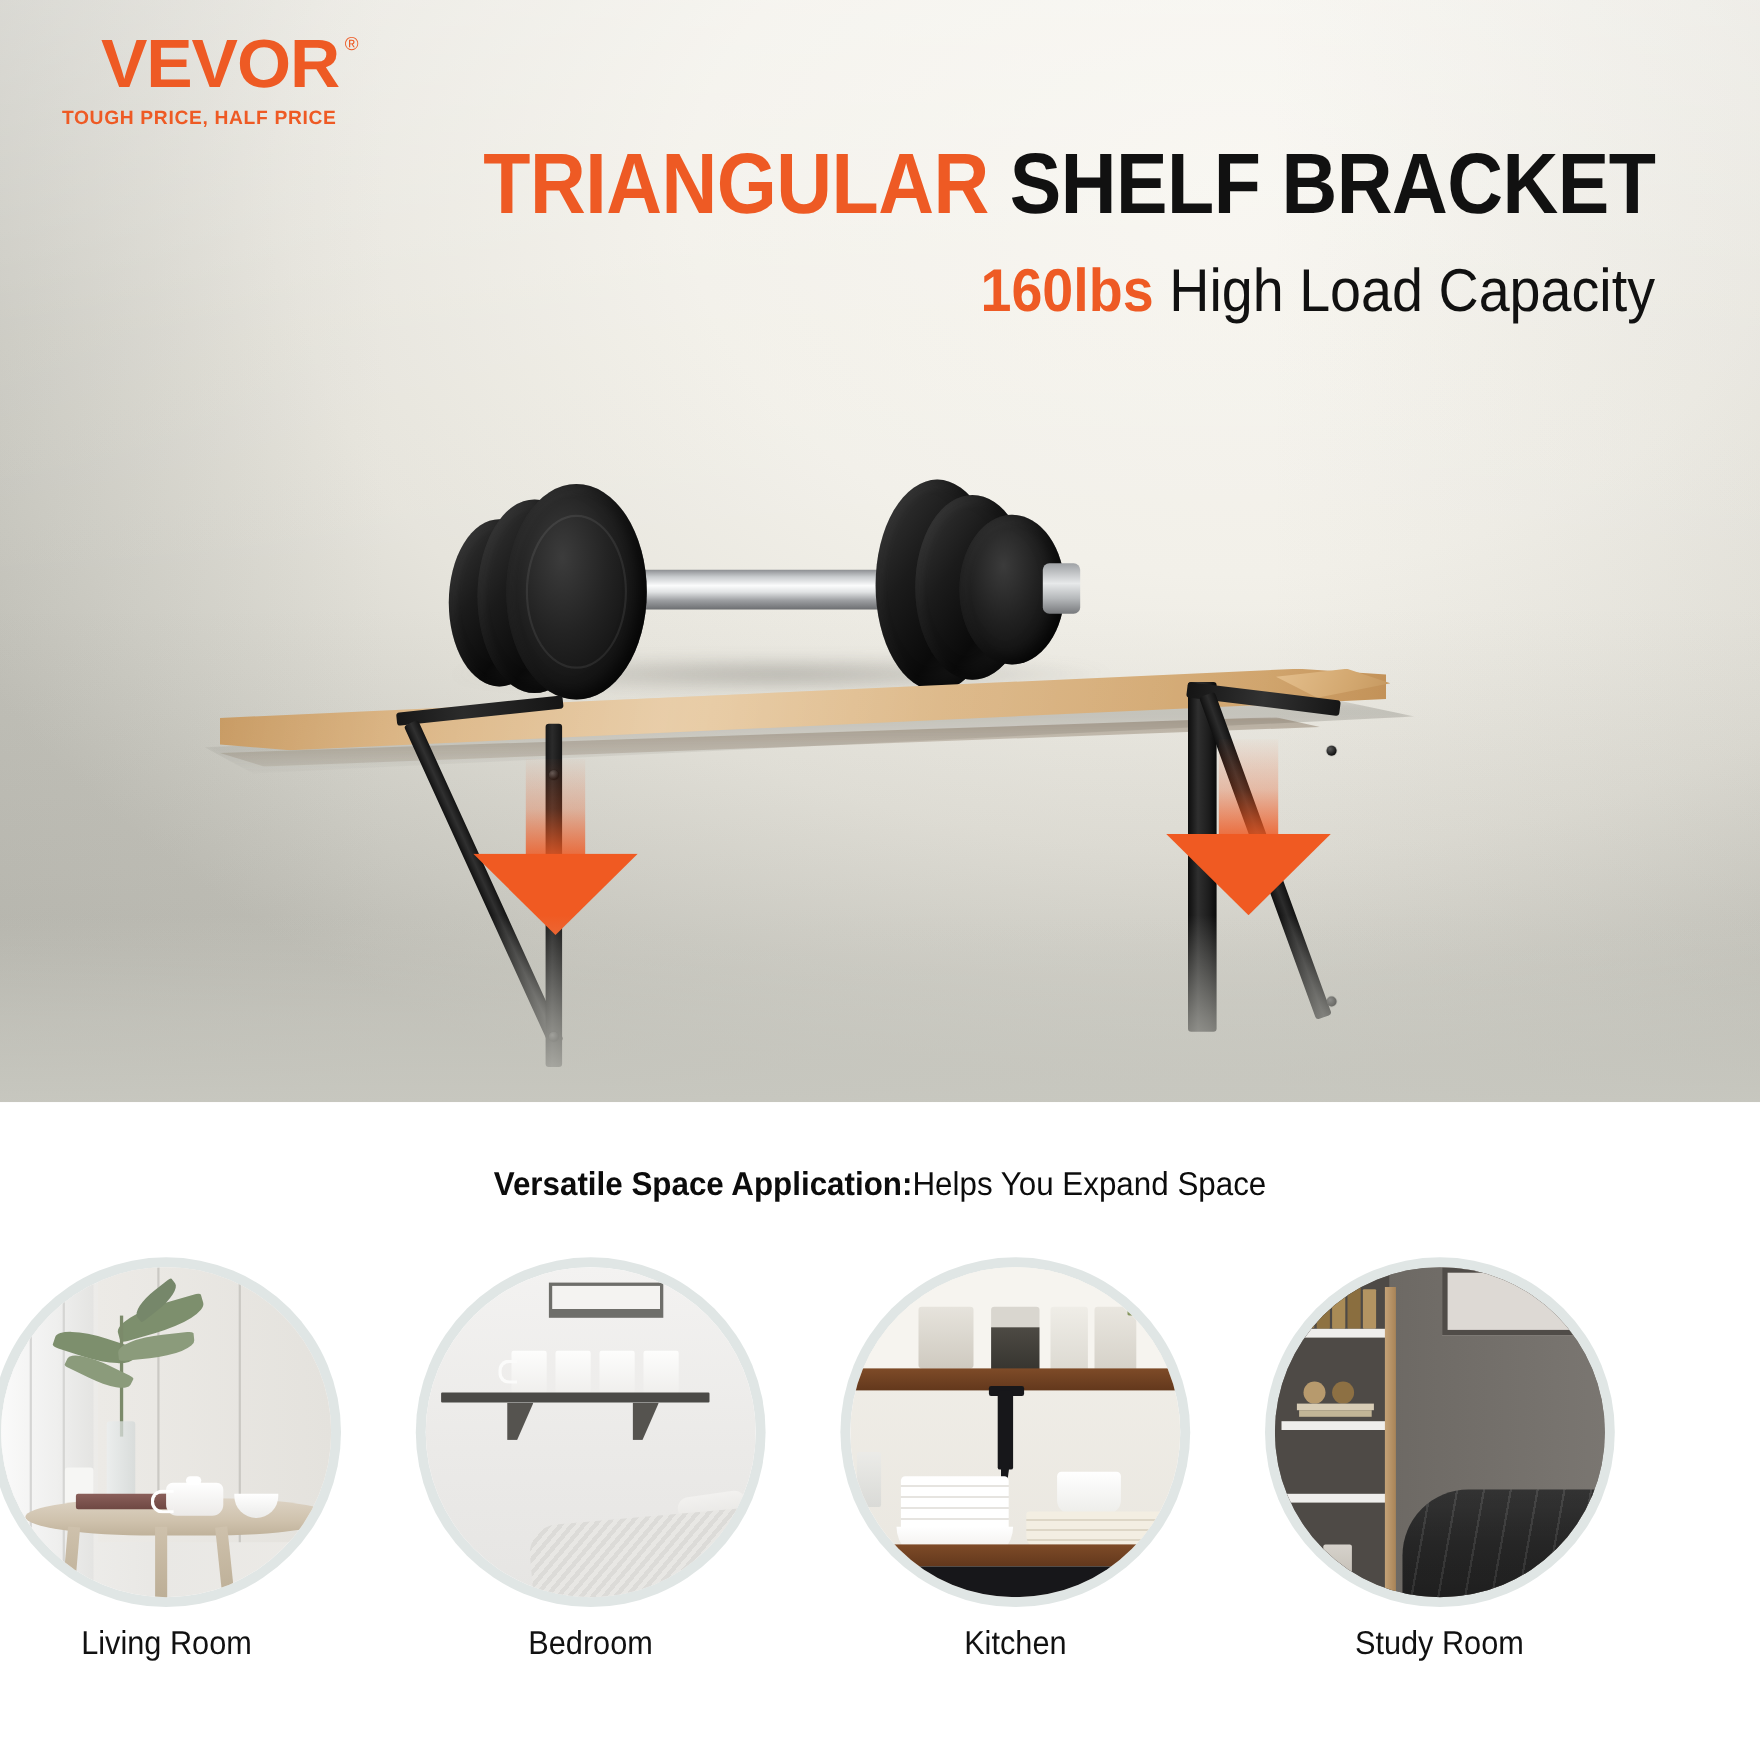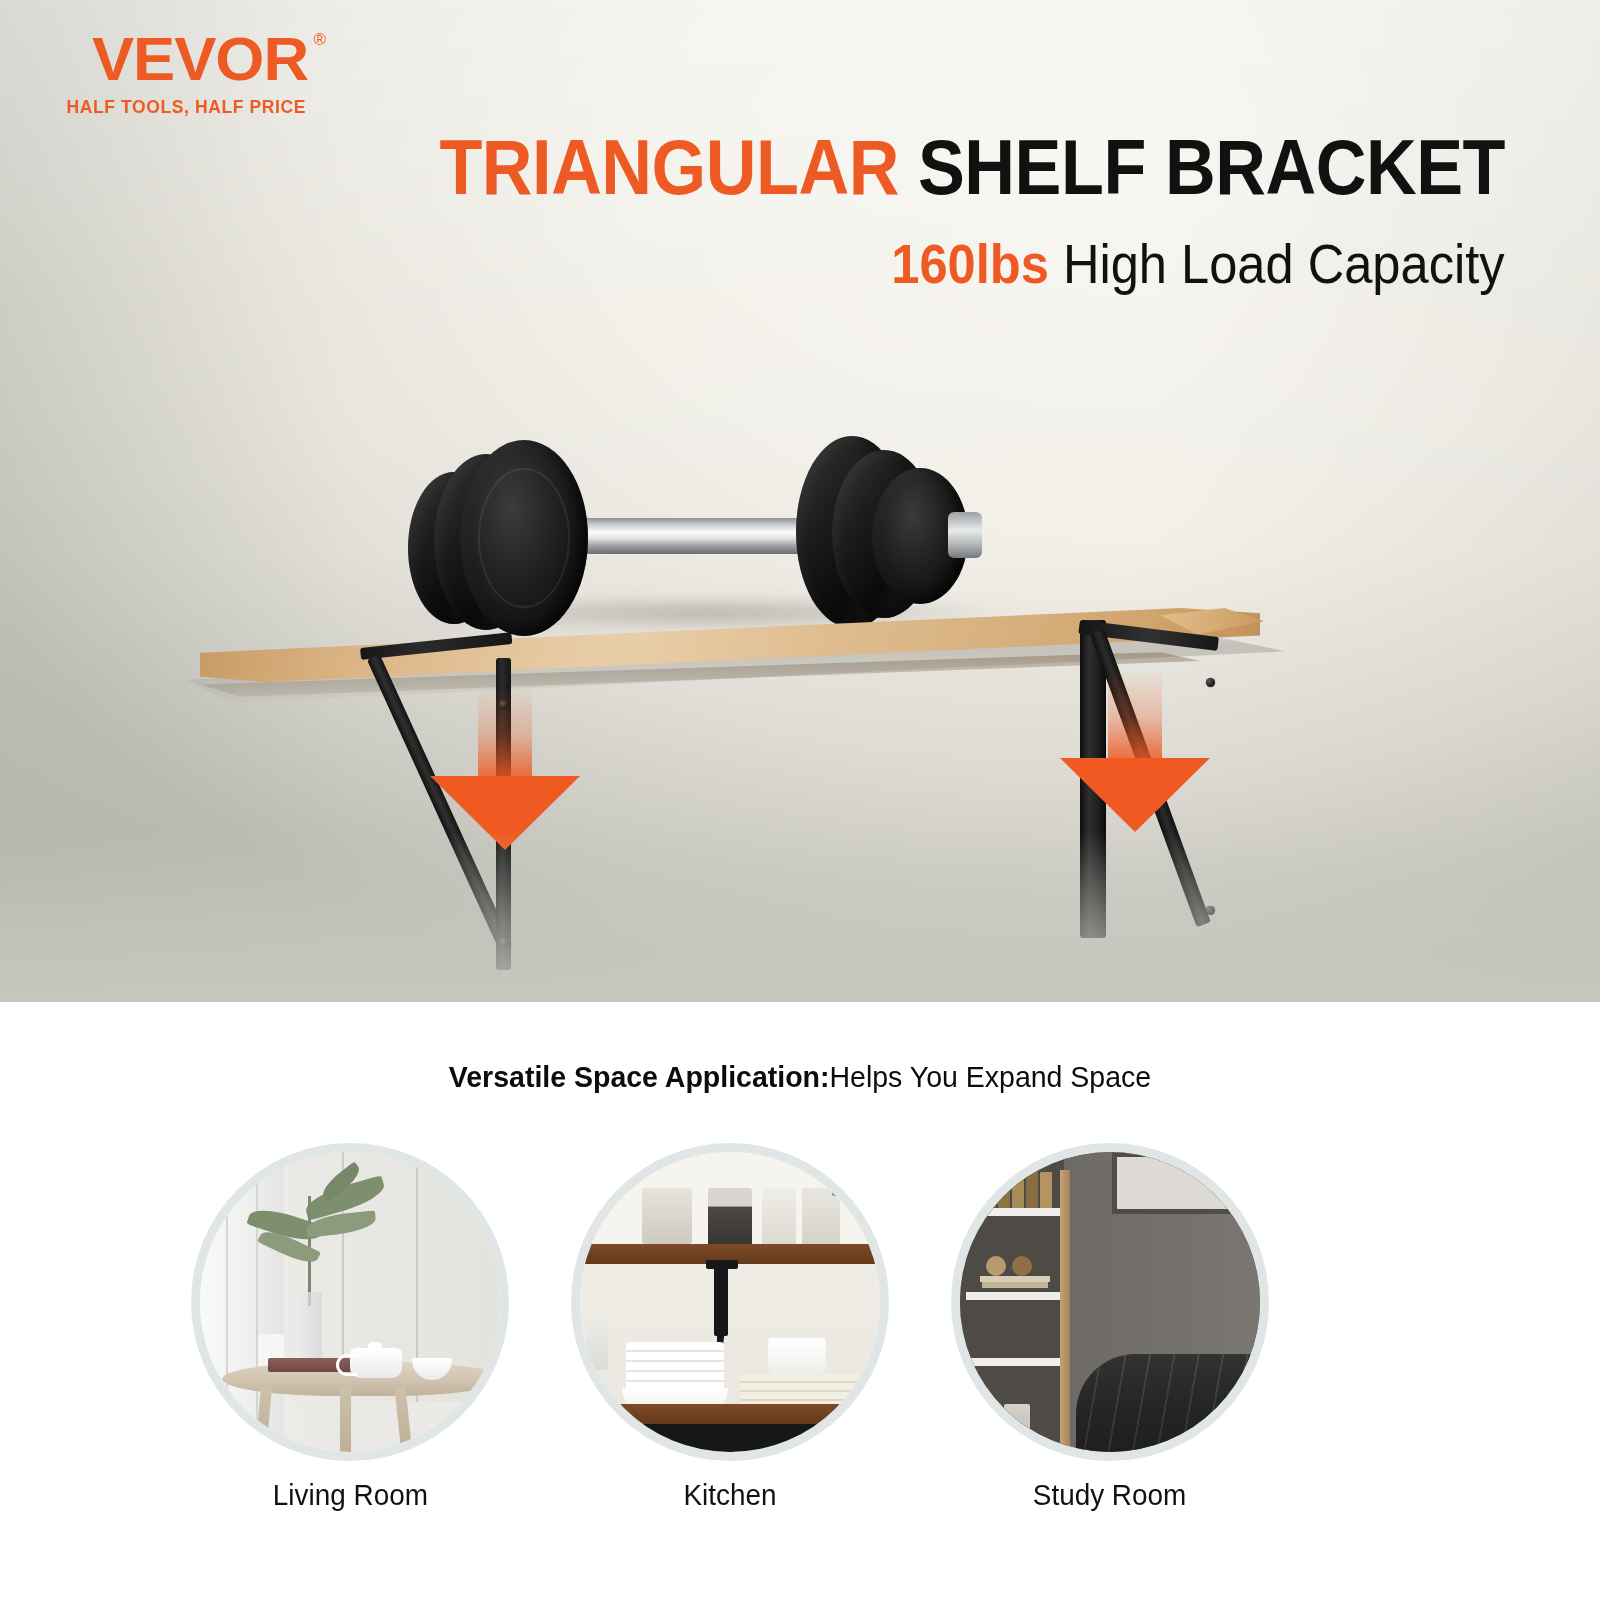--- a/index.html
+++ b/index.html
@@ -216,21 +216,21 @@
   .section-title{
     position:absolute; left:0; top:60px; width:1600px; text-align:center;
     font-size:30px; line-height:1; white-space:nowrap;
     transform:scaleX(0.95);
   }
   .section-title .st-a{ font-weight:bold; color:#0c0c0c; }
   .section-title .st-b{ font-weight:normal; color:#0c0c0c; }
 
   .apps{
     position:absolute; left:0; top:150px; width:1460px;
-    display:flex; justify-content:center; gap:60px;
+    display:flex; justify-content:center; gap:84px;
   }
   .app-item{ width:320px; display:flex; flex-direction:column; align-items:center; }
   .circle{
     width:300px; height:300px; border-radius:50%;
     background:#ffffff;
     box-shadow:0 0 0 9px #e0e6e5;
     overflow:hidden; position:relative;
   }
   .app-label{
     margin-top:26px; font-size:30px; color:#111111; white-space:nowrap;
@@ -345,21 +345,21 @@
   .kt-dark{ position:absolute; left:0; top:272px; width:300px; height:28px; background:#17171a; }
 </style>
 </head>
 <body>
 
 <div class="hero">
   <div class="hero-wall-shade"></div>
 
   <div class="logo">
     <div class="logo-word">VEVOR</div><span class="logo-reg">®</span>
-    <div class="logo-tag">HALF TOOLS, HALF PRICE</div>
+    <div class="logo-tag">TOUGH PRICE, HALF PRICE</div>
   </div>
 
   <div class="headline">
     <span class="hl-a">TRIANGULAR</span><span class="hl-b"> SHELF BRACKET</span>
   </div>
   <div class="subhead">
     <span class="sh-a">160lbs</span><span class="sh-b"> High Load Capacity</span>
   </div>
 
   <div class="shelf-wrap">
@@ -443,20 +443,38 @@
           <div class="lr-leg l2"></div>
           <div class="lr-leg l3"></div>
           <div class="lr-book"></div>
           <div class="lr-pot2"></div>
           <div class="lr-bowl"></div>
         </div>
       </div>
       <div class="app-label">Living Room</div>
     </div>
 
+    <div class="app-item">
+      <div class="circle">
+        <div class="sc">
+          <div class="bd-bg"></div>
+          <div class="bd-frame"></div>
+          <div class="bd-mug m1"></div>
+          <div class="bd-mug m2"></div>
+          <div class="bd-mug m3"></div>
+          <div class="bd-mug m4"></div>
+          <div class="bd-shelf"></div>
+          <div class="bd-brk b1"></div>
+          <div class="bd-brk b2"></div>
+          <div class="bd-pillow"></div>
+          <div class="bd-blanket"></div>
+        </div>
+      </div>
+      <div class="app-label">Bedroom</div>
+    </div>
 
     <div class="app-item">
       <div class="circle">
         <div class="sc">
           <div class="kt-bg"></div>
           <div class="kt-back"></div>
           <div class="kt-jar j1"></div>
           <div class="kt-jar j2"></div>
           <div class="kt-jar j3"></div>
           <div class="kt-jar j4"></div>

